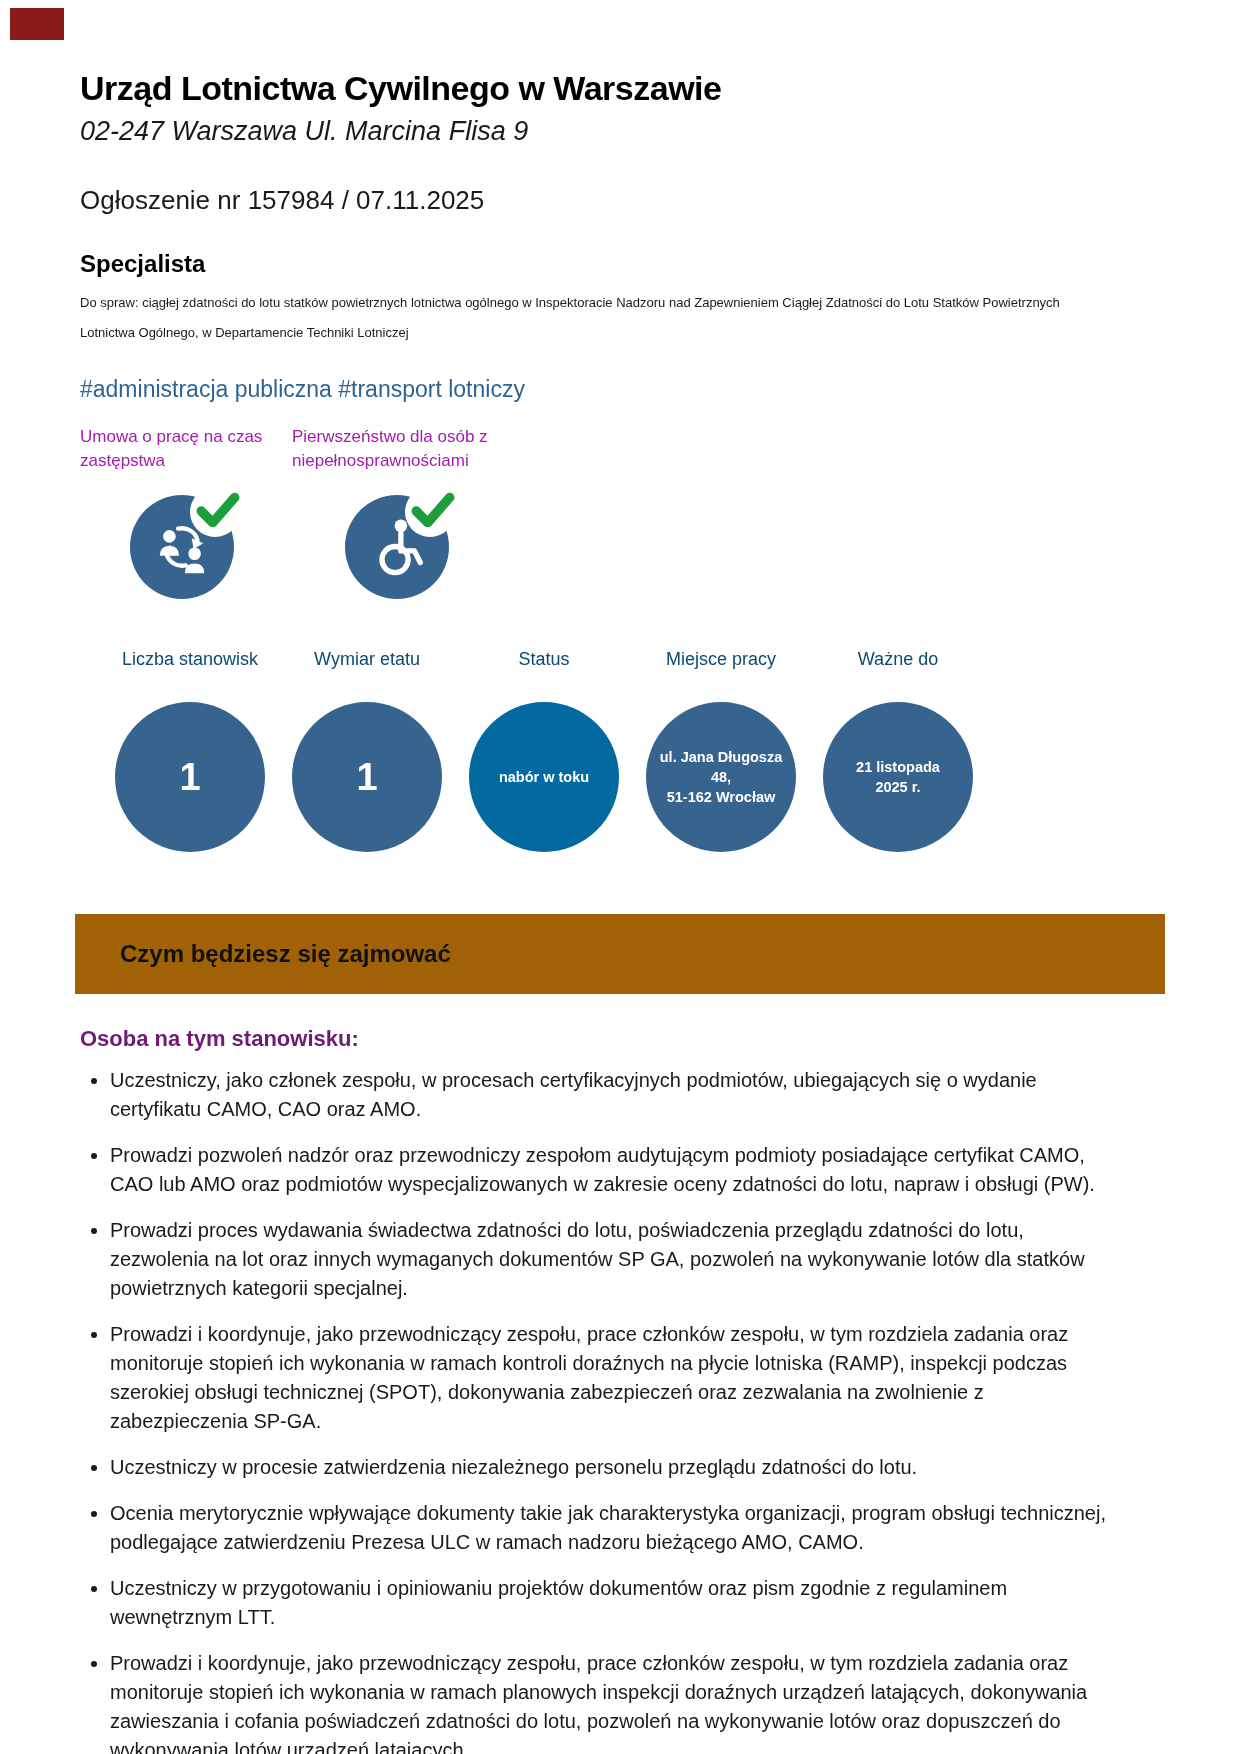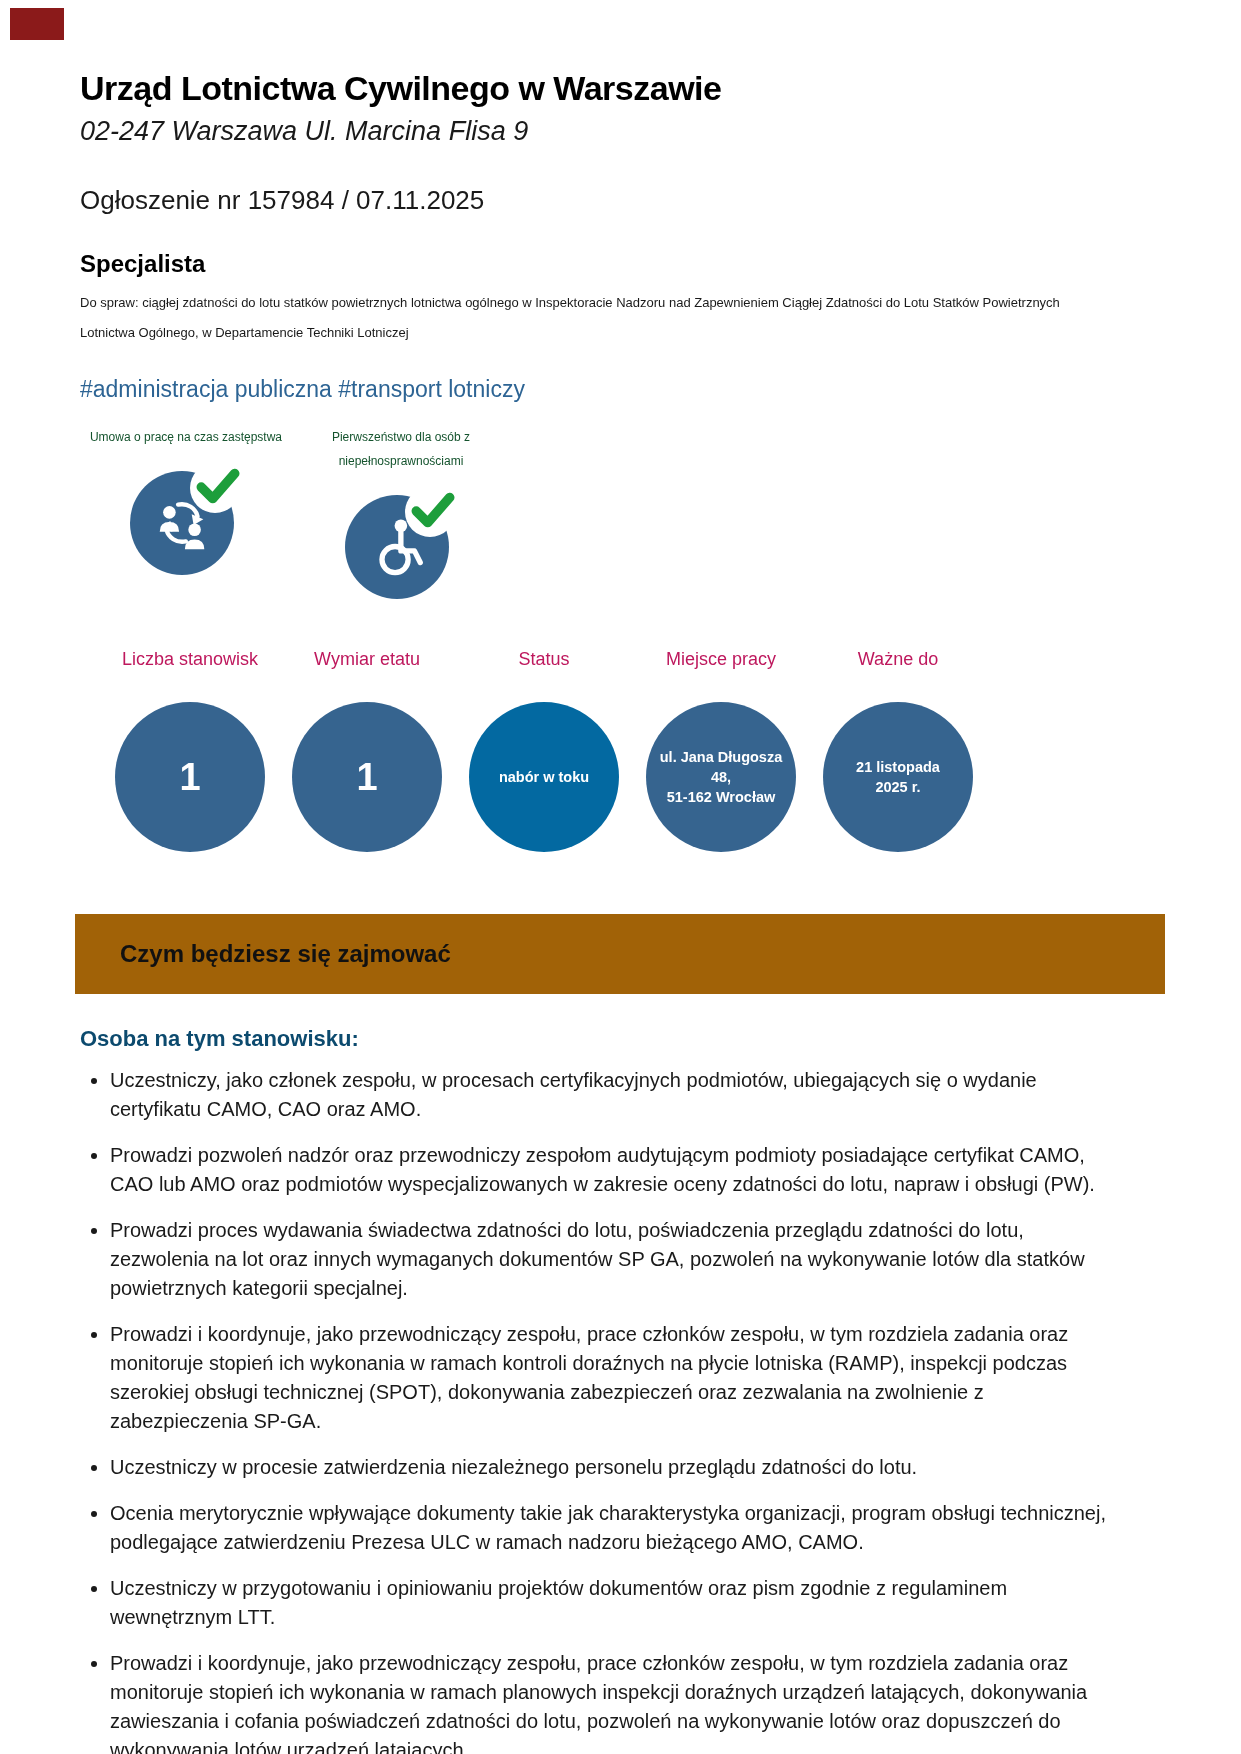--- a/index.html
+++ b/index.html
@@ -17,49 +17,49 @@
   .org-title { padding-top:69px; font-size:34px; font-weight:bold; color:#000; letter-spacing:-0.5px; }
   .org-address { margin-top:8px; font-size:27px; font-style:italic; color:#1a1a1a; }
   .announcement { margin-top:38px; font-size:26px; color:#1a1a1a; }
   .job-title { margin-top:34px; font-size:24px; font-weight:bold; color:#000; }
   .job-desc { margin-top:10px; font-size:13px; line-height:30px; max-width:1010px; }
   .hashtags { margin-top:28px; font-size:23px; color:#2d6494; cursor:pointer; }
   .badges { display:flex; margin-top:22px; }
   .badge { display:flex; flex-direction:column; align-items:center; }
   .badge:nth-child(1) { width:212px; }
   .badge:nth-child(2) { width:218px; }
-  .badge-label { font-size:12px; line-height:24px; color:#14532d; text-align:center; }
+  .badge-label { font-size:17px; line-height:24px; color:#a21caf; }
   .badge-art { position:relative; margin-top:16px; width:112px; height:112px; }
   .badge-circle {
     position:absolute; left:0; top:6px; width:104px; height:104px; border-radius:50%;
     background:#36648f; display:flex; align-items:center; justify-content:center;
   }
   .badge-notch {
     position:absolute; right:2px; top:-2px; width:50px; height:50px; border-radius:50%;
     background:#fff;
   }
   .badge-check { position:absolute; right:2px; top:2px; }
   .stats { display:flex; gap:27px; margin-top:48px; margin-left:35px; }
   .stat { width:150px; display:flex; flex-direction:column; align-items:center; }
-  .stat-label { font-size:18px; color:#be185d; white-space:nowrap;text-align:center; }
+  .stat-label { font-size:18px; color:#0c4a6e; white-space:nowrap;text-align:center; }
   .stat-circle {
     margin-top:32px; width:150px; height:150px; border-radius:50%;
     display:flex; align-items:center; justify-content:center; text-align:center;
     color:#fff; font-weight:bold; padding:10px;
   }
   .c-blue { background:#36648f; }
   .c-green { background:#0369a1; }
   .stat-value-big { font-size:38px; }
   .stat-value-small { font-size:14.5px; line-height:20px; white-space:pre-line; }
   .section-bar {
     margin:62px 0 0 -5px; width:1090px; height:80px; background:#a16207;
     display:flex; align-items:center;
   }
   .section-bar-title { padding-left:45px; font-size:24px; font-weight:bold; color:#111; }
-  .duties-heading { margin-top:32px; font-size:22px; font-weight:bold; color:#0c4a6e; }
+  .duties-heading { margin-top:32px; font-size:22px; font-weight:bold; color:#701a75; }
   .duties-list { margin-top:14px; list-style:disc; padding-left:30px; max-width:1030px; }
   .duties-list li { font-size:20px; line-height:29px; margin-bottom:17px; color:#1a1a1a; }
 </style>
 </head>
 <body>
 
 <div class="logo-placeholder"></div>
 
 <div class="content">
 

